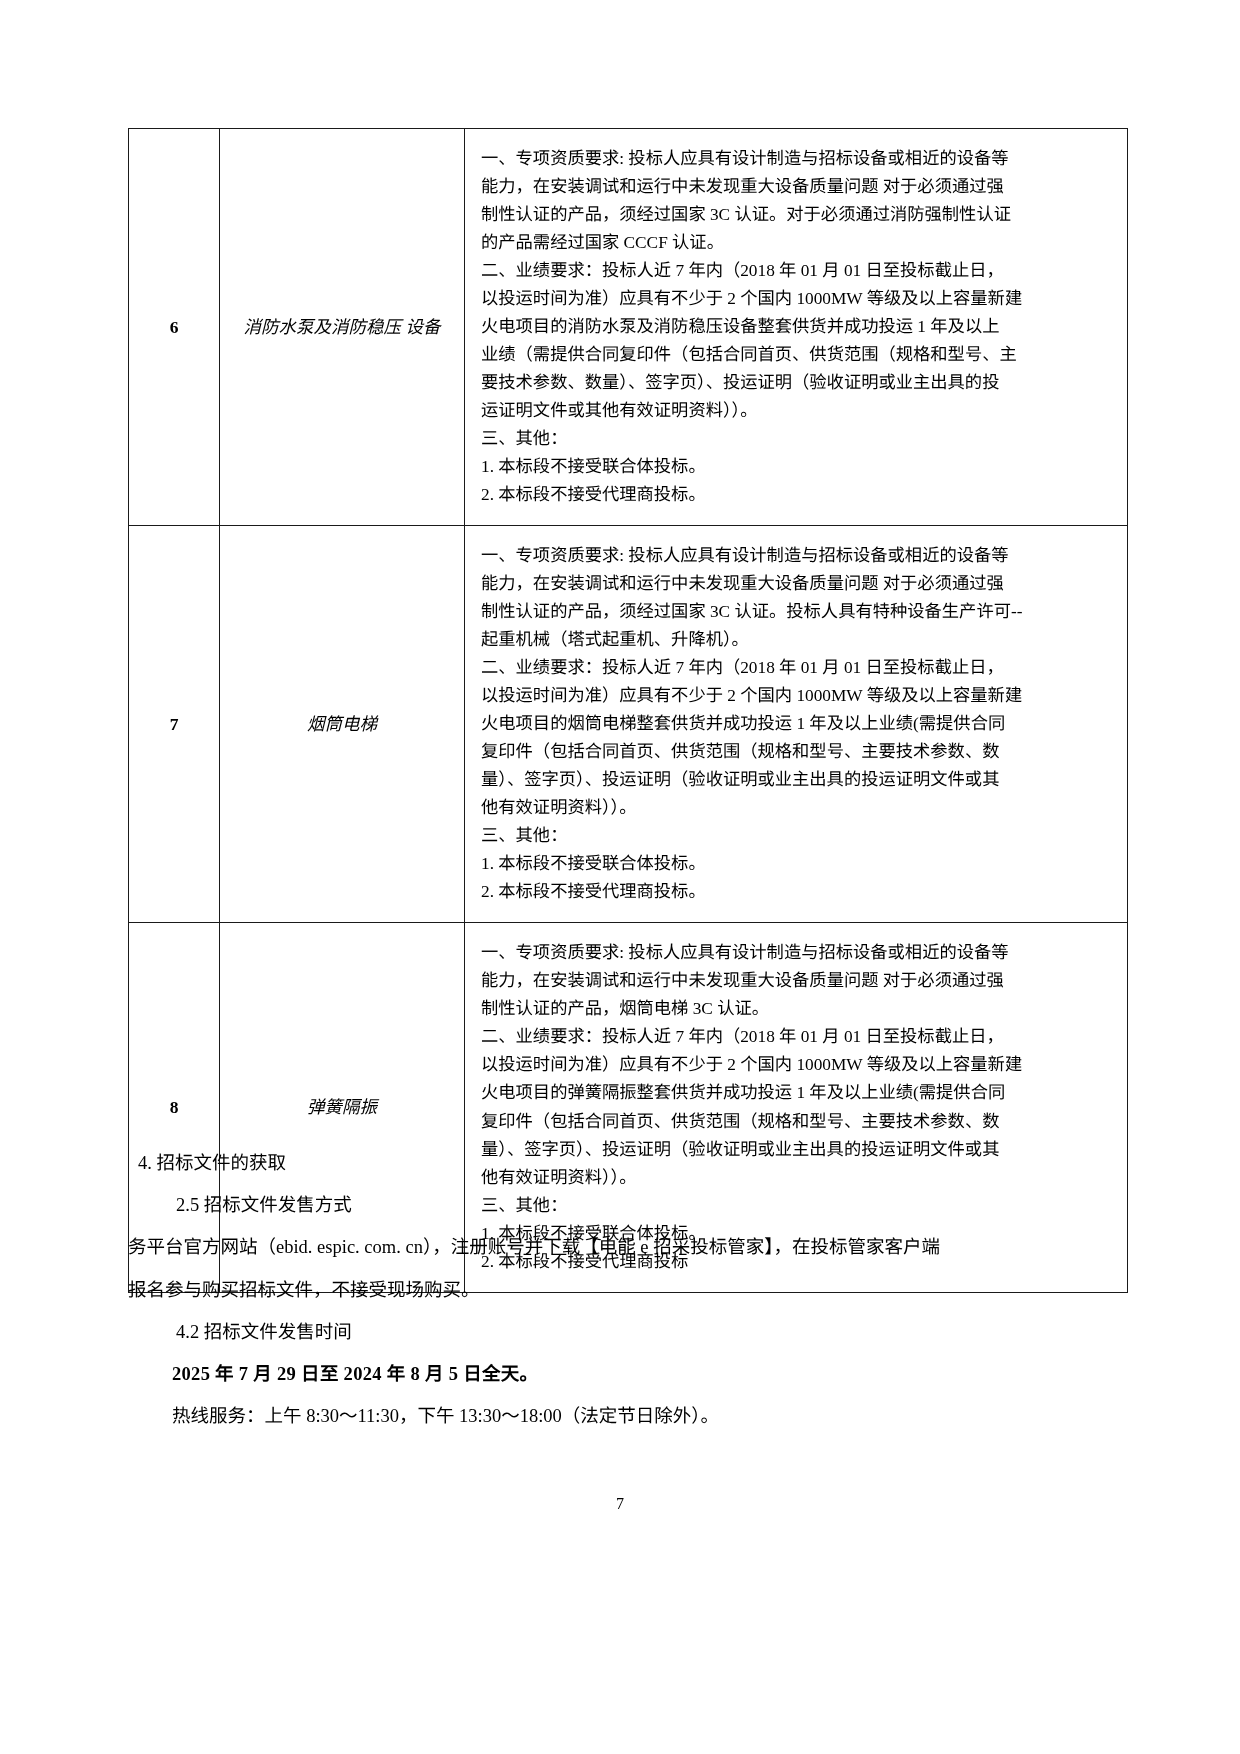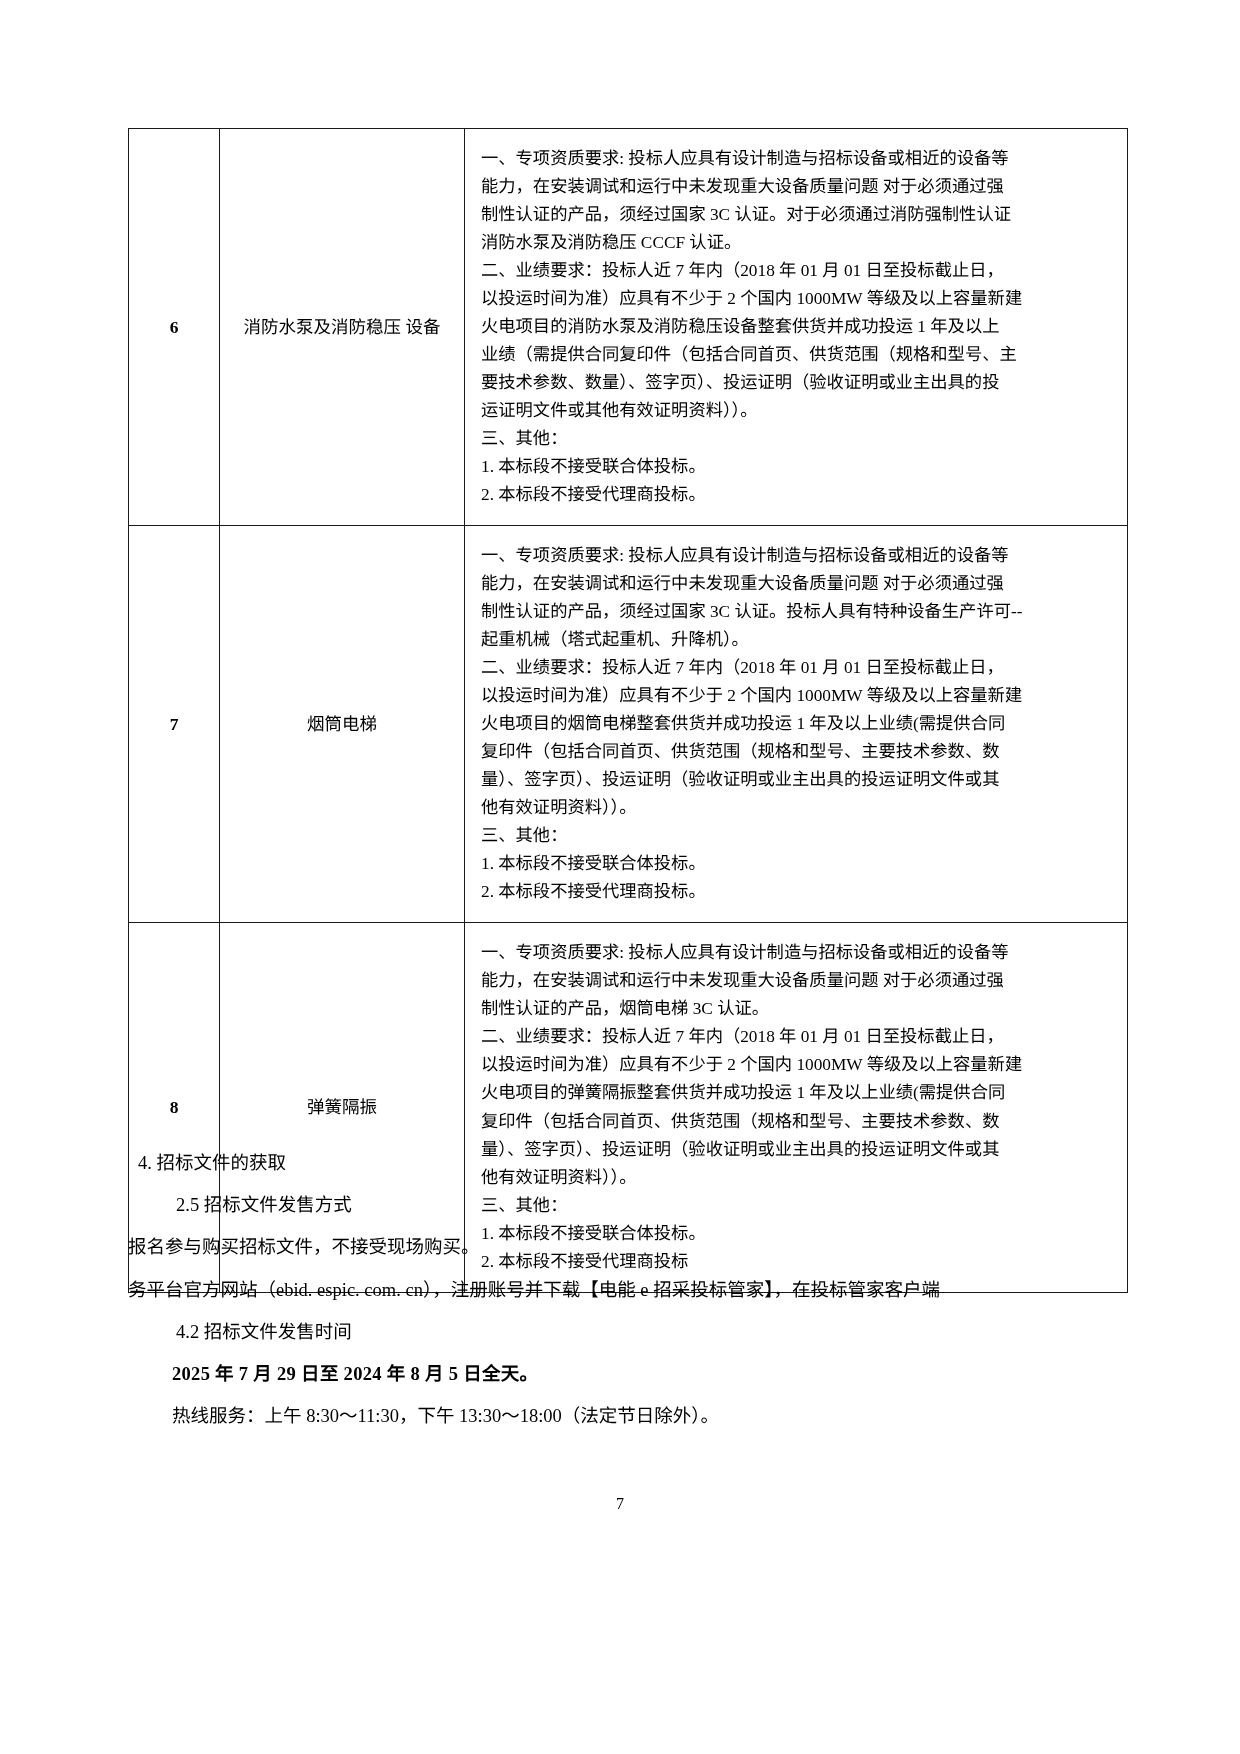--- a/index.html
+++ b/index.html
@@ -32,21 +32,21 @@
     width: 900px;
     border-collapse: collapse;
     table-layout: fixed;
   }
   .req-table td {
     border: 1.3px solid #1a1a1a;
     vertical-align: middle;
     padding: 16px;
   }
   .col-no    { width: 58px; }
-  .col-name  { width: 212px; }
+  .col-name  { width: 212px; font-style: italic; }
   .col-req   { width: 630px; }
 
   .cell-no {
     text-align: center;
     font-weight: bold;
     font-size: 17.5px;
     font-family: "Liberation Serif", serif;
   }
   .cell-name {
     text-align: center;
@@ -111,21 +111,21 @@
 
       <tr>
         <td class="col-no cell-no">6</td>
         <td class="col-name cell-name">消防水泵及消防稳压
 设备</td>
         <td class="col-req cell-req">
           <span class="lines">
               <span class="ln">一、专项资质要求: 投标人应具有设计制造与招标设备或相近的设备等</span>
               <span class="ln">能力，在安装调试和运行中未发现重大设备质量问题 对于必须通过强</span>
               <span class="ln">制性认证的产品，须经过国家 3C 认证。对于必须通过消防强制性认证</span>
-              <span class="ln">消防水泵及消防稳压 CCCF 认证。</span>
+              <span class="ln">的产品需经过国家 CCCF 认证。</span>
               <span class="ln">二、业绩要求：投标人近 7 年内（2018 年 01 月 01 日至投标截止日，</span>
               <span class="ln">以投运时间为准）应具有不少于 2 个国内 1000MW 等级及以上容量新建</span>
               <span class="ln">火电项目的消防水泵及消防稳压设备整套供货并成功投运 1 年及以上</span>
               <span class="ln">业绩（需提供合同复印件（包括合同首页、供货范围（规格和型号、主</span>
               <span class="ln">要技术参数、数量）、签字页）、投运证明（验收证明或业主出具的投</span>
               <span class="ln">运证明文件或其他有效证明资料））。</span>
               <span class="ln">三、其他：</span>
               <span class="ln">1. 本标段不接受联合体投标。</span>
               <span class="ln">2. 本标段不接受代理商投标。</span>
             </span>
@@ -174,22 +174,22 @@
             </span>
         </td>
       </tr>
 
     </tbody>
   </table>
 
   <div class="body-text">
     <p class="para ind-1">4. 招标文件的获取</p>
     <p class="para ind-2">2.5 招标文件发售方式</p>
+    <p class="para">务平台官方网站（ebid. espic. com. cn），注册账号并下载【电能 e 招采投标管家】，在投标管家客户端</p>
     <p class="para">报名参与购买招标文件，不接受现场购买。</p>
-    <p class="para">务平台官方网站（ebid. espic. com. cn），注册账号并下载【电能 e 招采投标管家】，在投标管家客户端</p>
     <p class="para ind-2">4.2 招标文件发售时间</p>
     <p class="para bold-line ind-3">2025 年  7 月  29 日至 2024 年 8 月  5 日全天。</p>
     <p class="para ind-3">热线服务：上午 8:30～11:30，下午 13:30～18:00（法定节日除外）。</p>
   </div>
 
   <div class="page-number">7</div>
 
 </div>
 
 </body></html>

